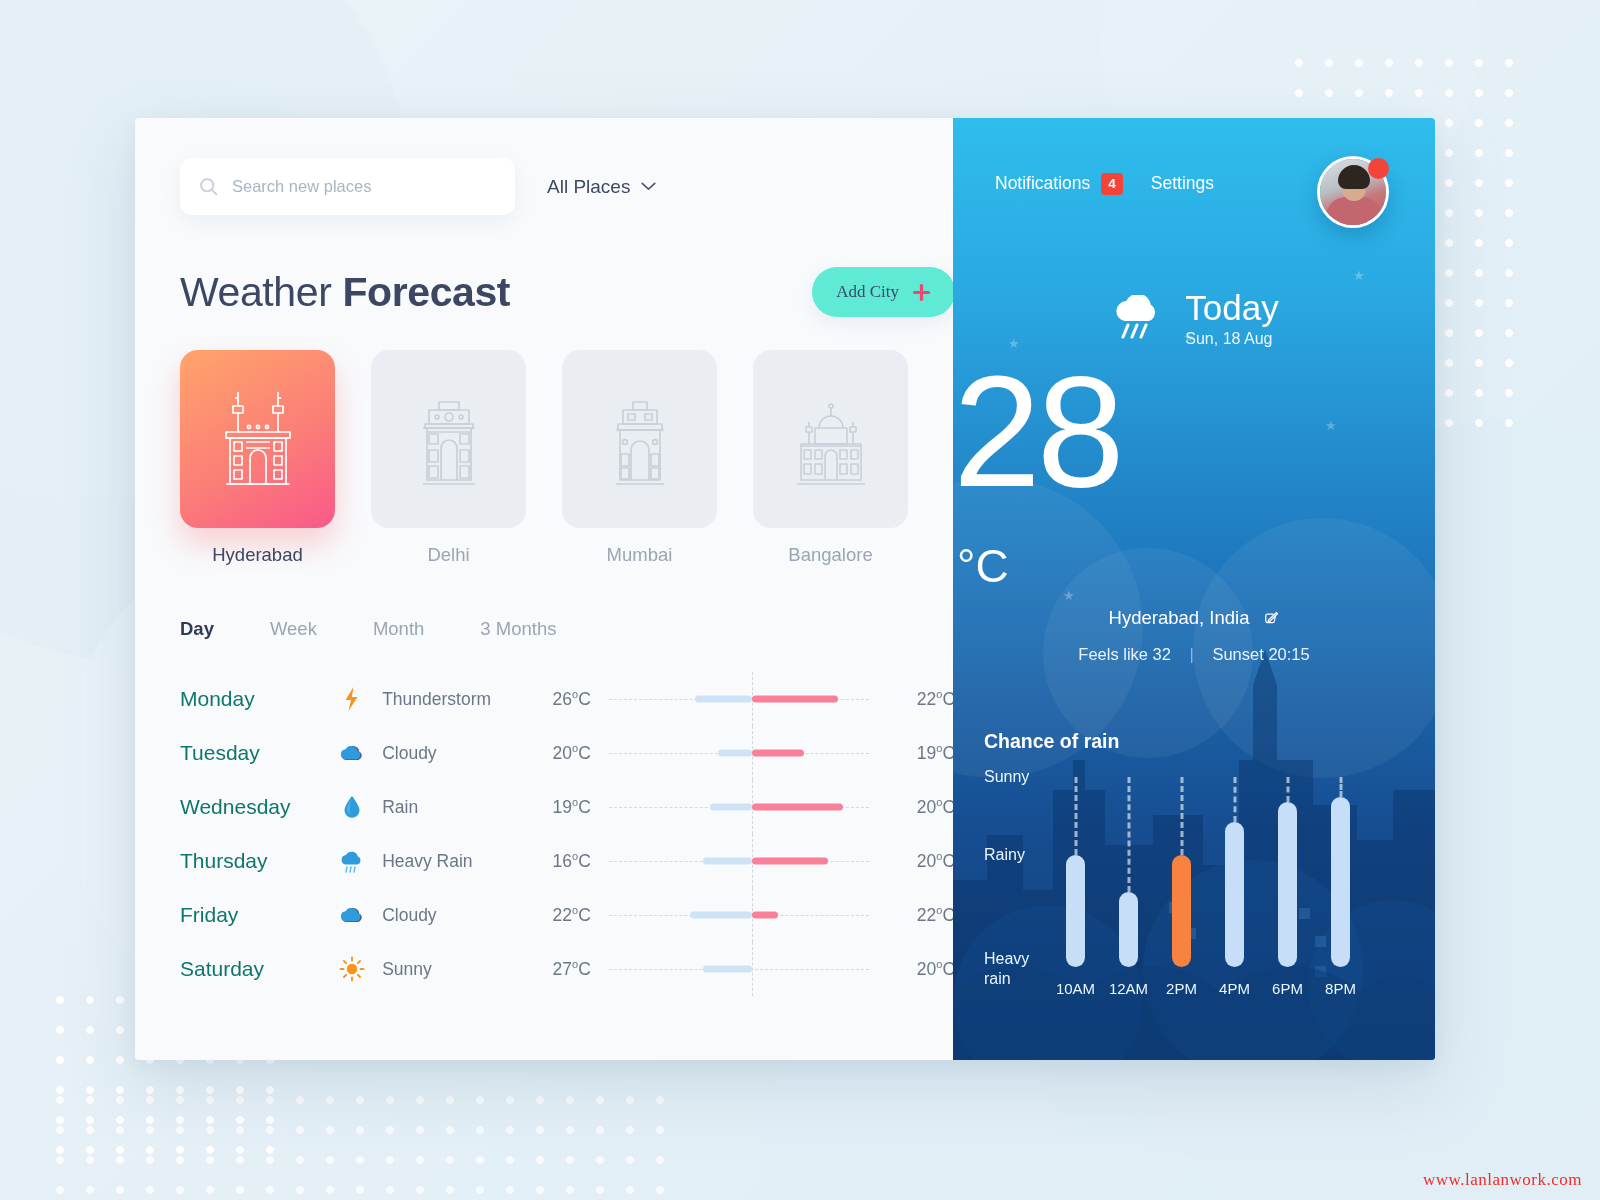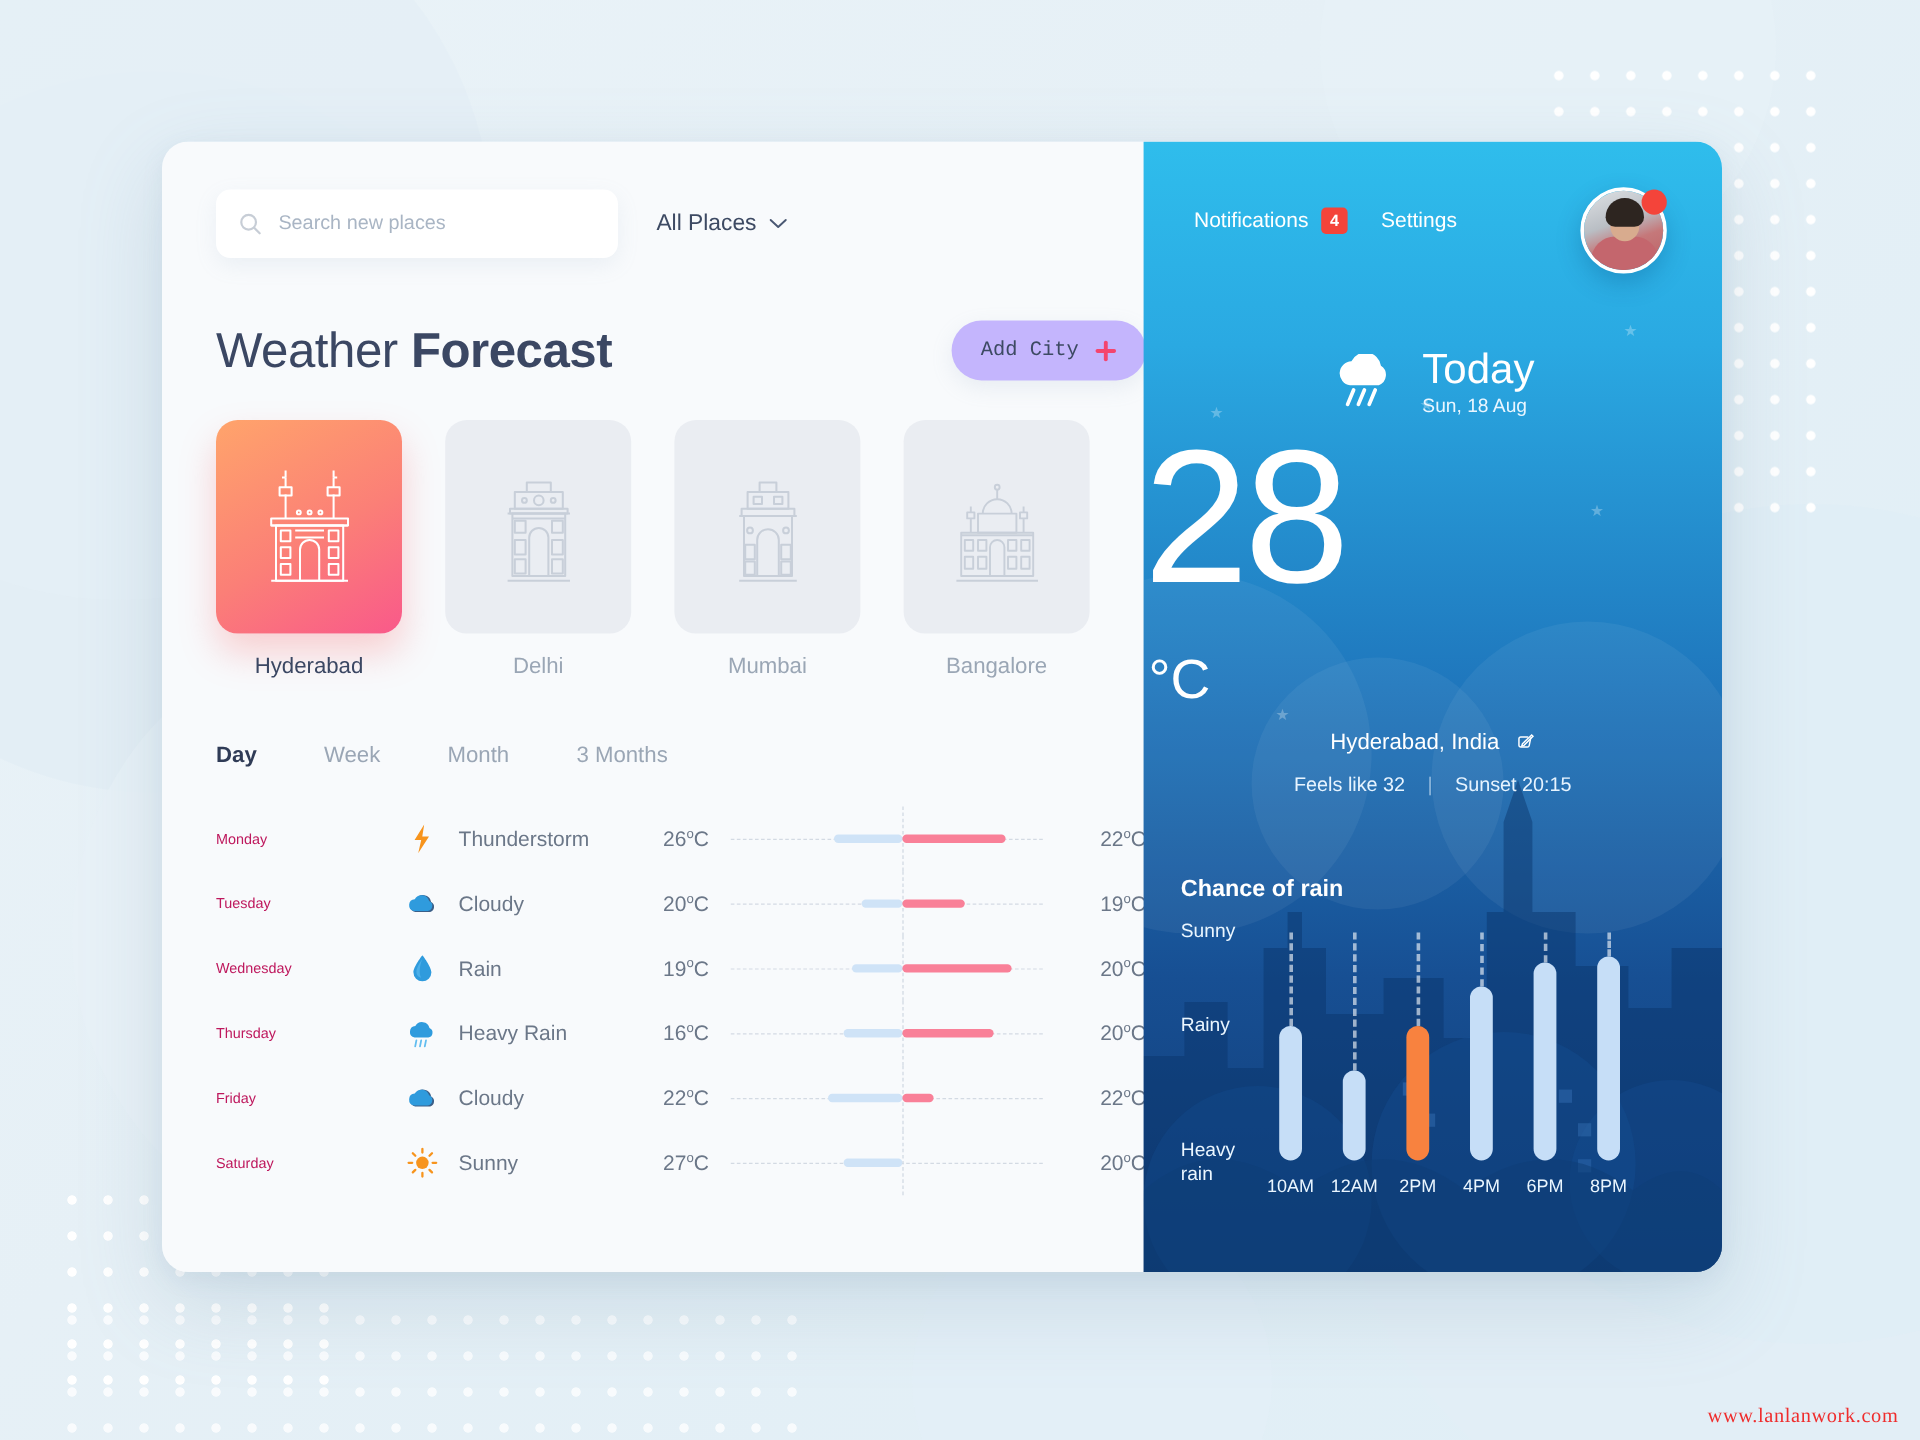--- a/index.html
+++ b/index.html
@@ -41,21 +41,21 @@
   .dots-tr { right: 66px; top: 48px; width: 250px; height: 170px; }
   .dots-mr { right: 66px; top: 228px; width: 130px; height: 220px; }
   .dots-bl { left: 45px; top: 985px; width: 250px; height: 175px; }
   .dots-bl2 { left: 45px; top: 1085px; width: 620px; height: 110px; opacity:.75; }
 
   
   .card {
     position: absolute;
     left: 135px; top: 118px;
     width: 1300px; height: 942px;
-    border-radius: 22px;
+    border-radius: 4px;
     overflow: hidden;
     display: flex;
     box-shadow: 0 26px 70px rgba(120,150,175,.22), 0 6px 18px rgba(120,150,175,.10);
   }
 
   
   .left {
     width: 818px;
     background: #f8fafc;
     position: relative;
@@ -88,25 +88,25 @@
   .title-row {
     margin-top: 52px;
     display: flex; align-items: center;
     width: 775px;
     justify-content: space-between;
   }
   .page-title { font-size: 41px; color: #3b4763; font-weight: 400; letter-spacing: -.4px; }
   .page-title b { font-weight: 700; }
   .add-city {
     display: flex; align-items: center; gap: 13px;
-    background: #c4b5fd; border: none;
+    background: #5eead4; border: none;
     border-radius: 26px;
     height: 50px; padding: 0 24px;
     font-size: 17px; color: #3d4a63;
-    font-family: Liberation Mono, monospace;
+    font-family: Liberation Serif, serif;
     cursor: pointer;
     box-shadow: 0 6px 18px rgba(150,170,190,.16);
     justify-content: space-between;
   }
   .plus { width: 19px; height: 19px; }
 
   
   .cities { display: flex; gap: 36px; margin-top: 33px; }
   .city { width: 155px; cursor: pointer; }
   .city-tile {
@@ -130,21 +130,21 @@
   .tabs { display: flex; gap: 56px; margin-top: 52px; }
   .tab { font-size: 18.5px; color: #9aa6b5; cursor: pointer; }
   .tab.active { color: #2f3b56; font-weight: 700; }
 
   
   .forecast { margin-top: 32px; width: 775px; }
   .frow {
     display: flex; align-items: center;
     height: 54px;
   }
-  .f-day { width: 160px; font-size: 12px; color: #be185d; }
+  .f-day { width: 160px; font-size: 21px; color: #0f766e; }
   .f-cond { width: 185px; display: flex; align-items: center; gap: 17px; font-size: 17.5px; color: #6b7788; }
   .f-ico { width: 26px; height: 26px; flex: none; display:flex; align-items:center; justify-content:center; }
   .f-temp { width: 68px; font-size: 17.5px; color: #6b7788; text-align: right; }
   .f-temp sup { font-size: 11px; vertical-align: super; }
   .f-bar { position: relative; width: 262px; height: 54px; margin: 0 18px; }
   .dashline {
     position: absolute; left: 0; right: 0; top: 50%;
     border-top: 1.4px dashed #d3dae3;
   }
   .bar-cold, .bar-hot {

